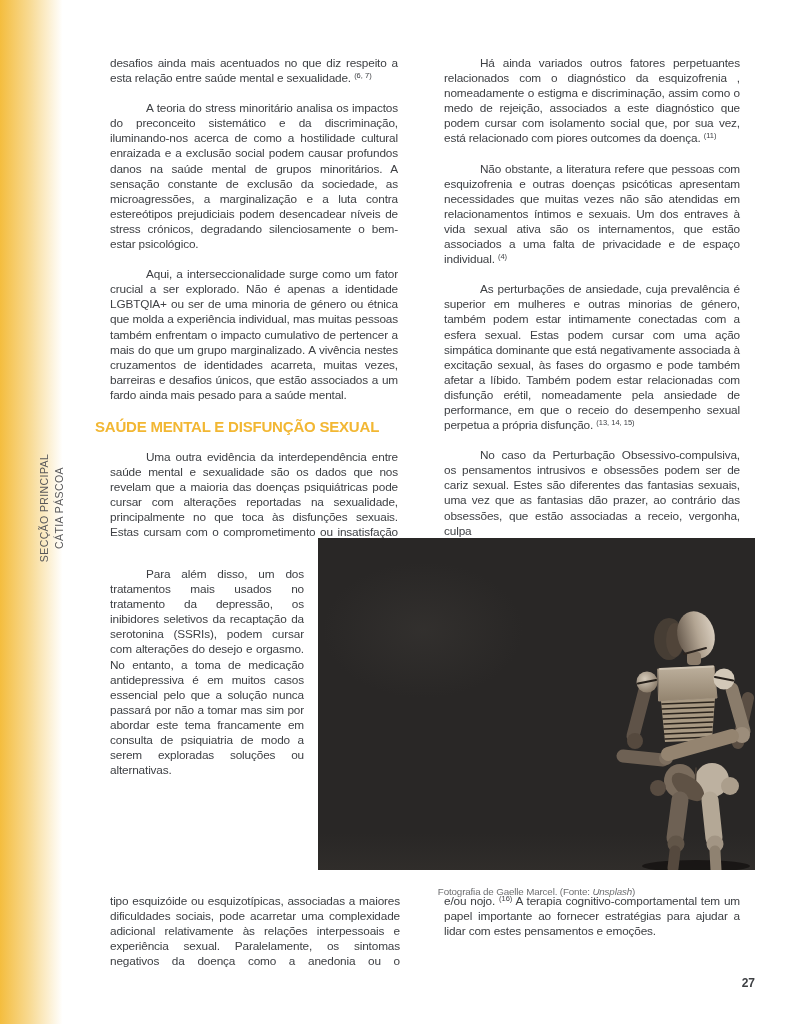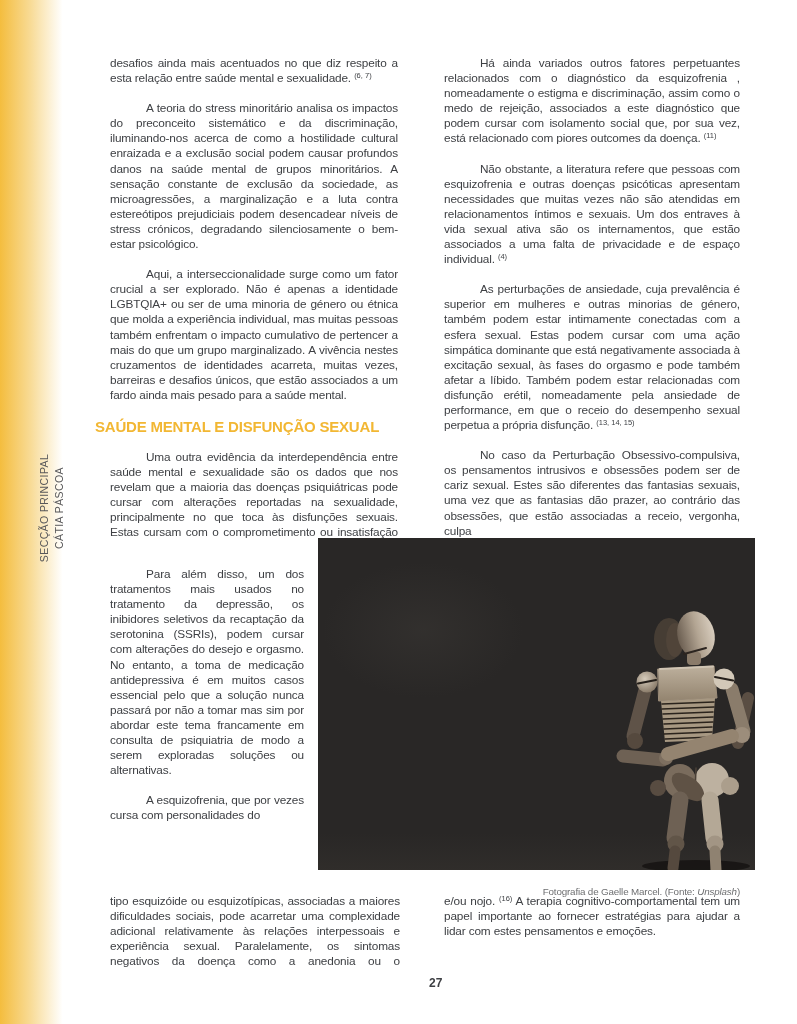--- a/index.html
+++ b/index.html
@@ -37,26 +37,26 @@
   .section-heading {
     margin:9px 0 6px 0; font-size:15px; font-weight:bold;
     letter-spacing:-0.2px; color:var(--accent,#F2B733);
   }
   
   #photo { position:absolute; left:318px; top:538px; width:437px; height:332px; display:block; }
   #photo-caption {
     position:absolute; left:318px; top:871px; width:437px;
     font-size:9.8px; letter-spacing:-0.1px; color:var(--caption,#6E6F71);
   }
-  #photo-caption .para { font-size:9.8px; line-height:12px; text-align:right; }
+  #photo-caption .para { font-size:9.8px; line-height:12px; text-align:center; }
   #photo-caption em { font-style:italic; }
   
   #page-number {
     position:absolute; left:429px; top:976px; width:326px;
-    text-align:left; font-size:12px; font-weight:bold; color:var(--body,#3E4044);
+    text-align:right; font-size:12px; font-weight:bold; color:var(--body,#3E4044);
   }
 </style>
 </head>
 <body>
 
 <div id="page">
 
   <div id="strip"></div>
 
   <div id="side-label">
@@ -71,21 +71,20 @@
         <p class="para indent"><span>Aqui, a interseccionalidade surge como um fator crucial a ser explorado. Não é apenas a identidade LGBTQIA+ ou ser de uma minoria de género ou étnica que molda a experiência individual, mas muitas pessoas também enfrentam o impacto cumulativo de pertencer a mais do que um grupo marginalizado. A vivência nestes cruzamentos de identidades acarreta, muitas vezes, barreiras e desafios únicos, que estão associados a um fardo ainda mais pesado para a saúde mental.</span></p>
       </div>
     <h2 class="section-heading">SAÚDE MENTAL E DISFUNÇÃO SEXUAL</h2>
     <div>
         <p class="para indent"><span>Uma outra evidência da interdependência entre saúde mental e sexualidade são os dados que nos revelam que a maioria das doenças psiquiátricas pode cursar com alterações reportadas na sexualidade, principalmente no que toca às disfunções sexuais. Estas cursam com o comprometimento ou insatisfação relativos ao prazer ou performance sexual, sendo que, segundo o DSM-5, para se fazer um diagnóstico, o quadro tem de persistir por um período superior a 6 meses. </span><sup class="ref">(8)</sup></p>
       </div>
   </div>
 
   <div id="left-narrow" class="col">
       <p class="para indent"><span>Para além disso, um dos tratamentos mais usados no tratamento da depressão, os inibidores seletivos da recaptação da serotonina (SSRIs), podem cursar com alterações do desejo e orgasmo. No entanto, a toma de medicação antidepressiva é em muitos casos essencial pelo que a solução nunca passará por não a tomar mas sim por abordar este tema francamente em consulta de psiquiatria de modo a serem exploradas soluções ou alternativas.</span></p>
-      <p class="para indent"><span>A esquizofrenia, que por vezes cursa com personalidades do</span></p>
     </div>
 
   <div id="left-bottom" class="col">
       <p class="para"><span>tipo esquizóide ou esquizotípicas, associadas a maiores dificuldades sociais, pode acarretar uma complexidade adicional relativamente às relações interpessoais e experiência sexual. Paralelamente, os sintomas negativos da doença como a anedonia ou o embotamento afetivo</span></p>
     </div>
 
   <div id="right-top" class="col">
       <p class="para indent"><span>Há ainda variados outros fatores perpetuantes relacionados com o diagnóstico da esquizofrenia , nomeadamente o estigma e discriminação, assim como o medo de rejeição, associados a este diagnóstico que podem cursar com isolamento social que, por sua vez, está relacionado com piores outcomes da doença. </span><sup class="ref">(11)</sup></p>
       <p class="para indent"><span>Não obstante, a literatura refere que pessoas com esquizofrenia e outras doenças psicóticas apresentam necessidades que muitas vezes não são atendidas em relacionamentos íntimos e sexuais. Um dos entraves à vida sexual ativa são os internamentos, que estão associados a uma falta de privacidade e de espaço individual. </span><sup class="ref">(4)</sup></p>
       <p class="para indent"><span>As perturbações de ansiedade, cuja prevalência é superior em mulheres e outras minorias de género, também podem estar intimamente conectadas com a esfera sexual. Estas podem cursar com uma ação simpática dominante que está negativamente associada à excitação sexual, às fases do orgasmo e pode também afetar a líbido. Também podem estar relacionadas com disfunção erétil, nomeadamente pela ansiedade de performance, em que o receio do desempenho sexual perpetua a própria disfunção. </span><sup class="ref">(13, 14, 15)</sup></p>

